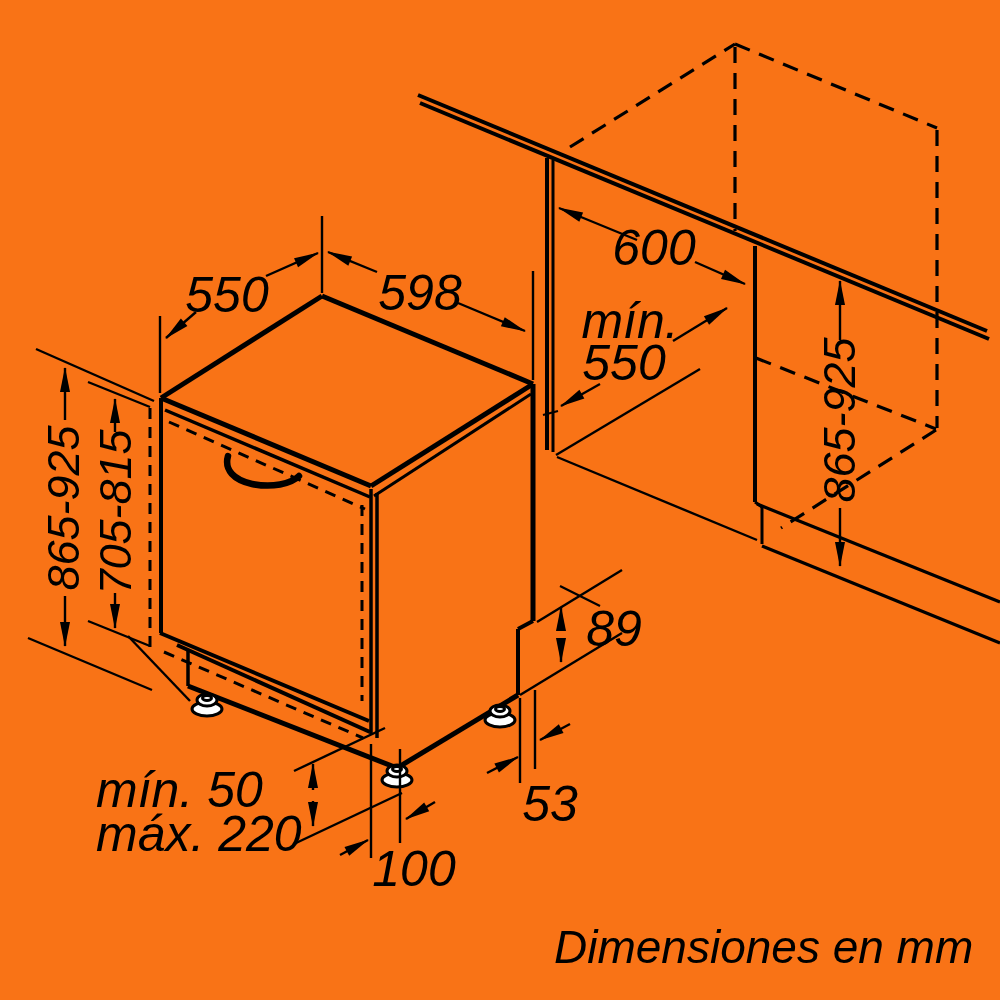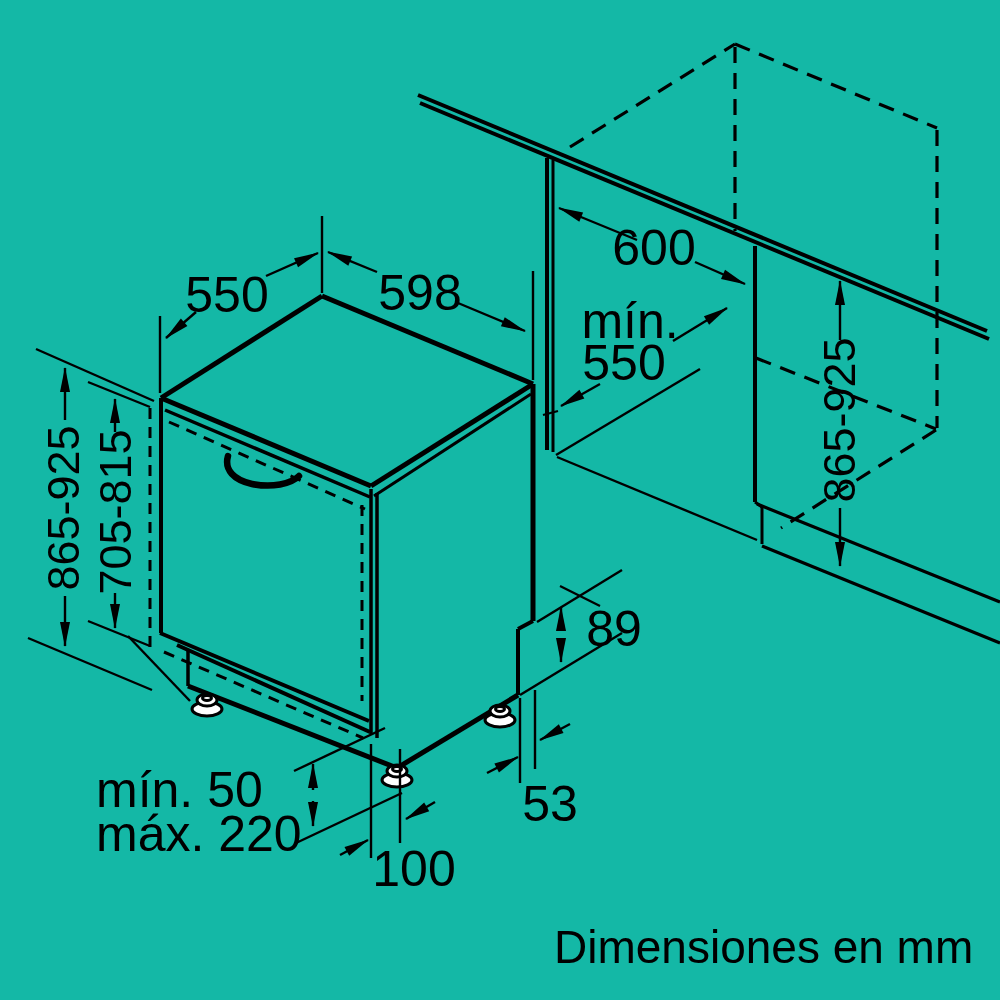--- a/index.html
+++ b/index.html
@@ -1,16 +1,16 @@
 <!DOCTYPE html>
 <html><head>
 <meta charset="utf-8">
 <style>
   html,body{margin:0;padding:0;background:#fff;}
-  .stage{position:relative;width:1000px;height:1000px;background:#14b8a6;overflow:hidden;}
+  .stage{position:relative;width:1000px;height:1000px;background:#f97316;overflow:hidden;font-style:italic;}
   svg{display:block;}
   svg text{font-family:"Liberation Sans","DejaVu Sans",sans-serif;fill:#000;}
   .dim-num{font-size:50px;}
   .dim-num-sm{font-size:45px;}
   .caption{font-size:46px;}
   .solid{stroke:#000;fill:none;}
   .dashc{stroke:#000;fill:none;stroke-dasharray:16 10;}
   .dashd{stroke:#000;fill:none;stroke-dasharray:11 8;}
   .dim{stroke:#000;fill:none;stroke-width:2.4;}
   .foot-e{fill:#fff;stroke:#000;stroke-width:3;}

